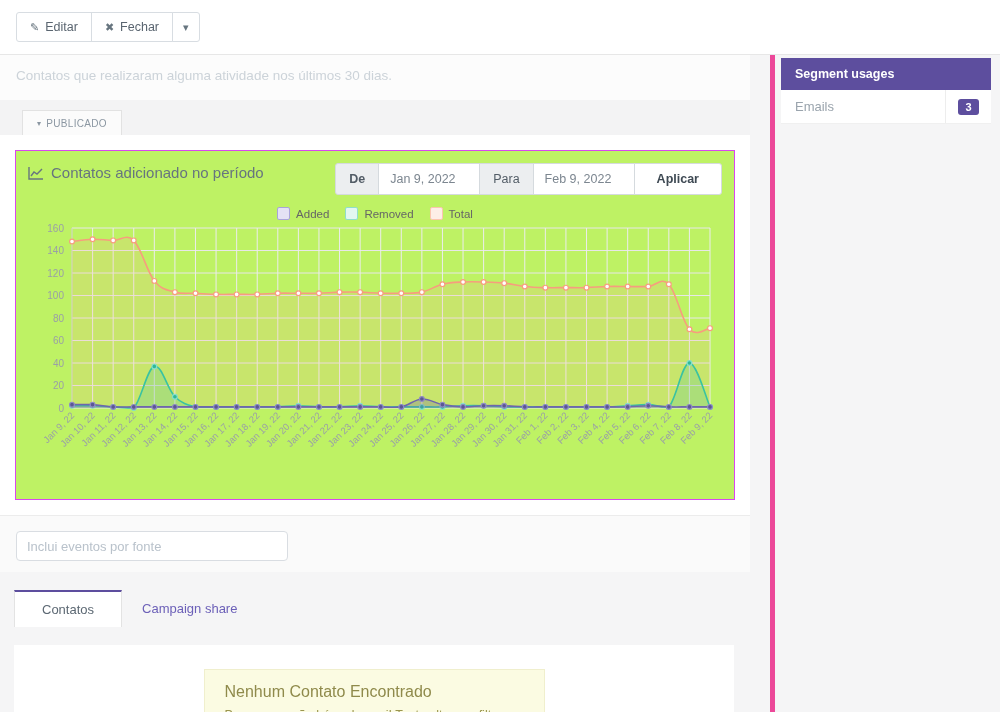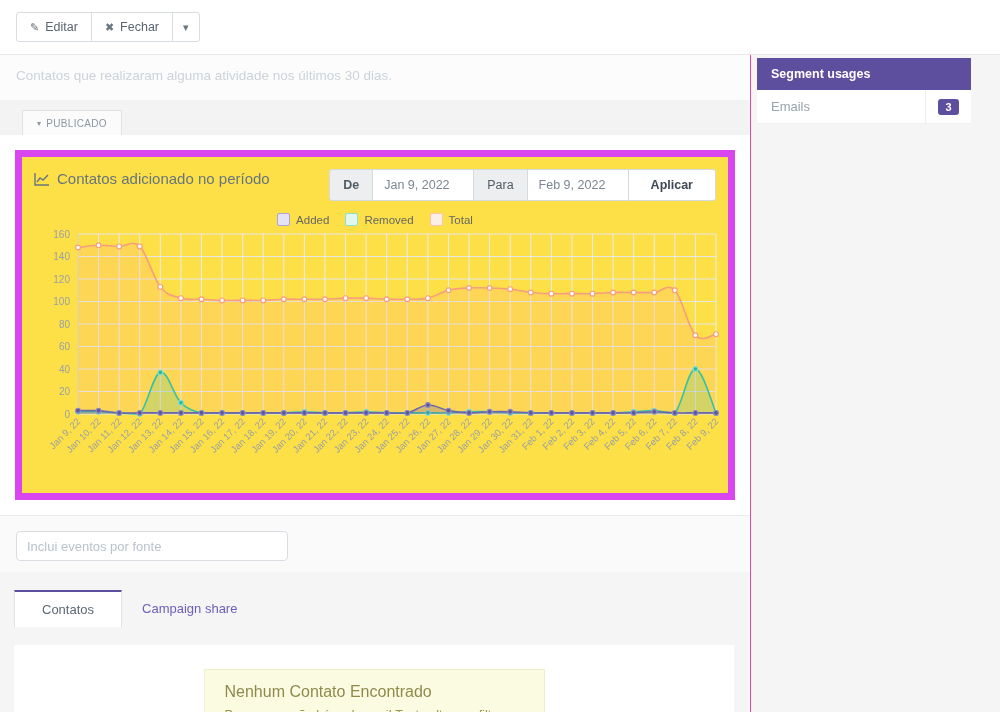--- a/index.html
+++ b/index.html
@@ -13,30 +13,30 @@
   .badge-pub { background:#23c79f; color:#fff; font-size:10.5px; font-weight:700; padding:4px 10px; border-radius:3px; letter-spacing:.5px; }
   .btn-group { display:flex; }
   .btn { background:#fff; border:1px solid #d8dde2; color:#5a6570; font-size:12.5px; padding:7px 13px; margin-left:-1px; cursor:pointer; display:flex; align-items:center; gap:6px; font-family:inherit; }
   .btn:first-child { border-radius:3px 0 0 3px; margin-left:0; }
   .btn:last-child { border-radius:0 3px 3px 0; }
   .btn .ic { color:#67757f; font-size:11px; }
   .btn-caret { padding:7px 10px; }
 
   .cols { display:flex; height:657px; }
   .main { width:750px; }
-  .sidebar { width:229px; border-left:1px solid #ec4899; padding:3px 8px 0 6px; }
+  .sidebar { width:229px; border-left:5px solid #ec4899; padding:3px 8px 0 6px;margin-left:20px; }
 
   
   .subtitle-row { background:#fcfcfc; padding:13px 16px; font-size:13.5px; color:#ccd3d9; height:45px; }
   .toggle-row { background:#f3f3f4; height:35px; padding-left:22px; }
   .detalhes-btn { margin-top:10px; height:25px; background:#fbfbfb; border:1px solid #e2e2e2; border-bottom:none; font-size:10px; color:#8b97a2; padding:0 14px; display:inline-flex; align-items:center; gap:5px; cursor:pointer; font-family:inherit; letter-spacing:.3px; }
   .detalhes-btn .caret { font-size:8px; color:#8b97a2; }
 
   .details-panel { background:#fff; height:380px; padding:15px; }
-  .chart-card { border:7px solid #d946ef; background:#fde047; height:100%; padding:12px 12px 4px; }
+  .chart-card { border:1px solid #d946ef; background:#bef264; height:100%; padding:12px 12px 4px; }
   .card-head { display:flex; justify-content:space-between; align-items:flex-start; }
   .chart-title { width:250px; font-size:15px; color:#67757f; line-height:1.35; display:flex; gap:7px; align-items:flex-start; }
   .chart-title svg { margin-top:3px; flex:none; }
 
   .date-form { display:flex; height:32px; }
   .df-addon { background:#eceef0; border:1px solid #d5dade; color:#525c66; font-size:12.5px; padding:0 13px; display:flex; align-items:center; margin-left:-1px; }
   .df-addon.first { border-radius:3px 0 0 3px; margin-left:0;font-weight:bold; }
   .df-input { width:102px; border:1px solid #d5dade; margin-left:-1px; padding:0 11px; font-size:12.5px; color:#7c8690; outline:none; font-family:inherit; background:#fff; }
   .df-btn { border:1px solid #d5dade; margin-left:-1px; background:#fff; font-weight:700; color:#3f4a54; font-size:12.5px; padding:0 22px; border-radius:0 3px 3px 0; cursor:pointer; font-family:inherit; }
 

